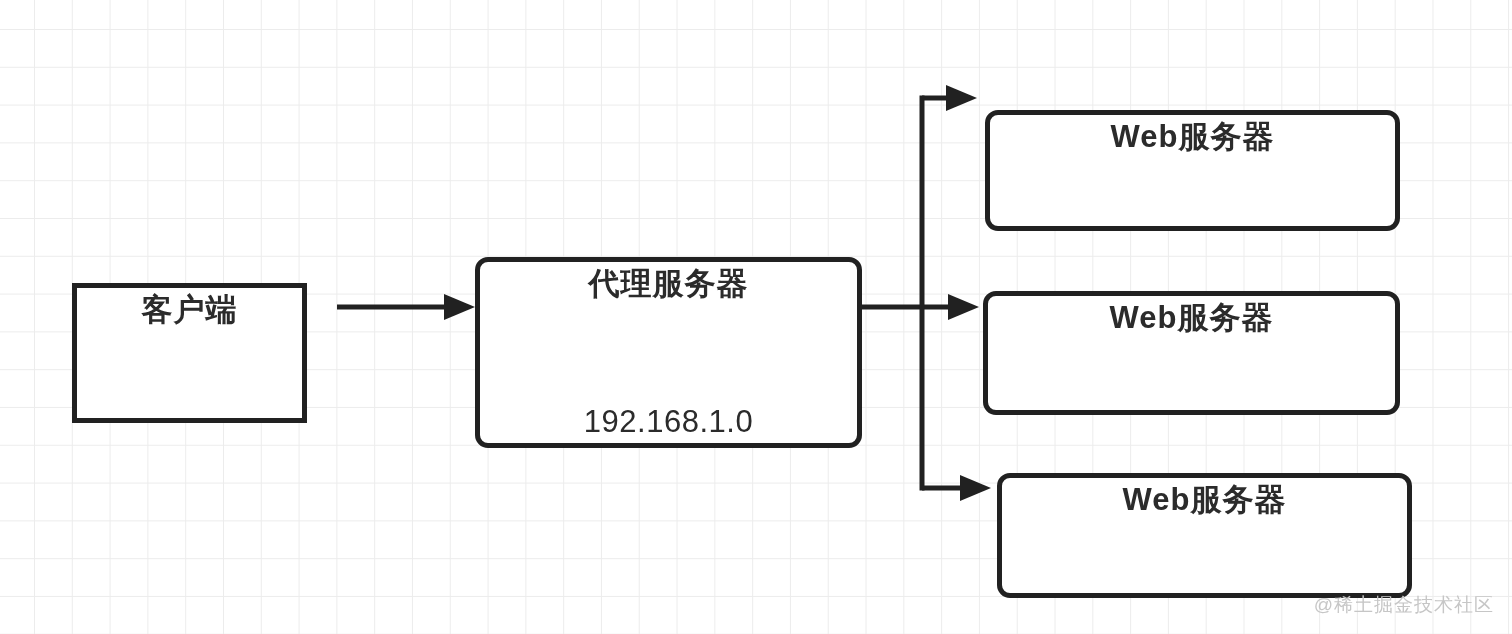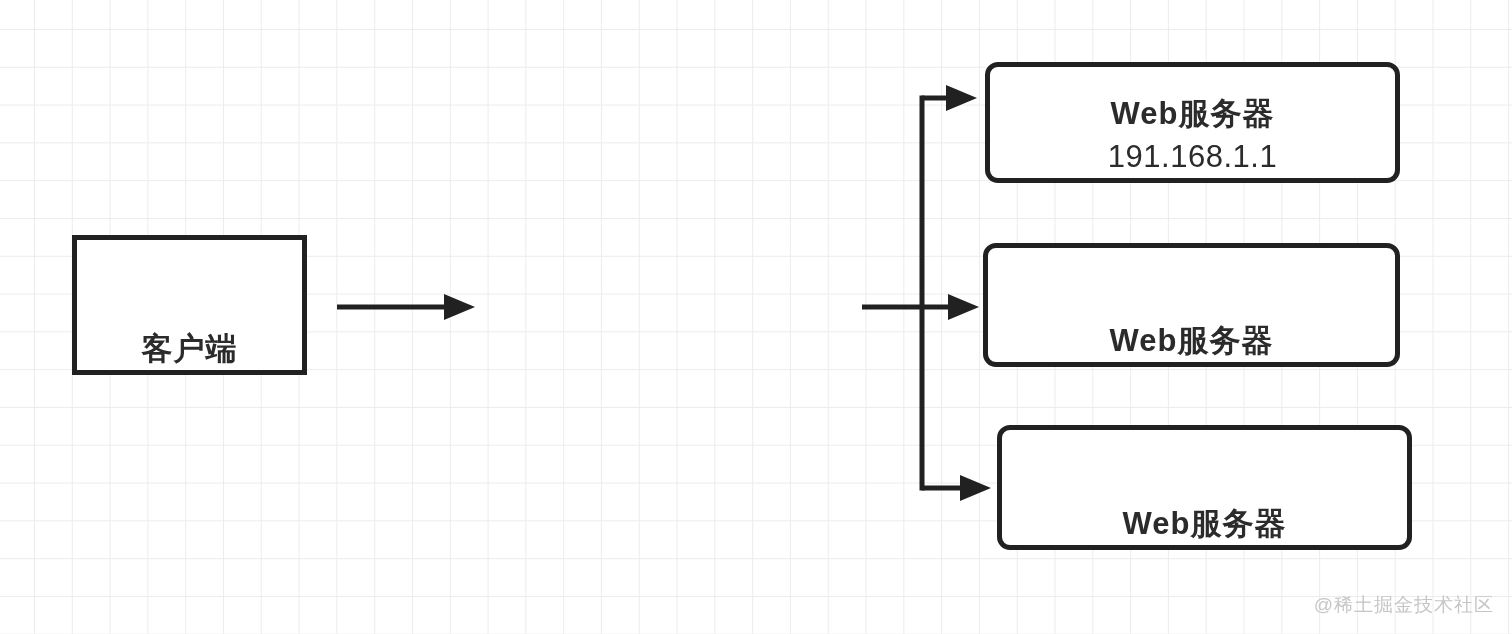--- a/index.html
+++ b/index.html
@@ -30,29 +30,30 @@
     width: 1512px;
     height: 634px;
     pointer-events: none;
   }
   .node {
     position: absolute;
     box-sizing: border-box;
     display: flex;
     flex-direction: column;
     align-items: center;
-    justify-content: flex-end;
+    justify-content: space-between;
     border: 5px solid #212121;
     background: #ffffff;
     color: #2b2b2b;
     font-size: 31px;
     font-weight: 600;
     line-height: 43px;
     text-align: center;
     letter-spacing: 1px;
+    margin-top: 48px;
   }
   .node.rounded {
     border-radius: 13px;
   }
   .node-client {
     left: 72px; top: 235px; width: 235px; height: 140px;
   }
   .node-proxy {
     left: 475px; top: 209px; width: 387px; height: 191px;
   }
@@ -111,24 +112,27 @@
         <line x1="922" y1="488" x2="962" y2="488"></line>
         <polygon points="960,475 991,488 960,501" stroke="none"></polygon>
       </g>
     </g>
   </svg>
 
   <div class="node node-client">
     <span>客户端</span>
   </div>
 
+  <div class="node rounded node-proxy">
+    <span>代理服务器</span>
+    <span class="ip">192.168.1.0</span>
+  </div>
 
   <div class="node rounded node-web1">
     <span>Web服务器</span>
-    <span class="ip">191.168.1.1</span>
   </div>
 
   <div class="node rounded node-web2">
     <span>Web服务器</span>
   </div>
 
   <div class="node rounded node-web3">
     <span>Web服务器</span>
   </div>
 

